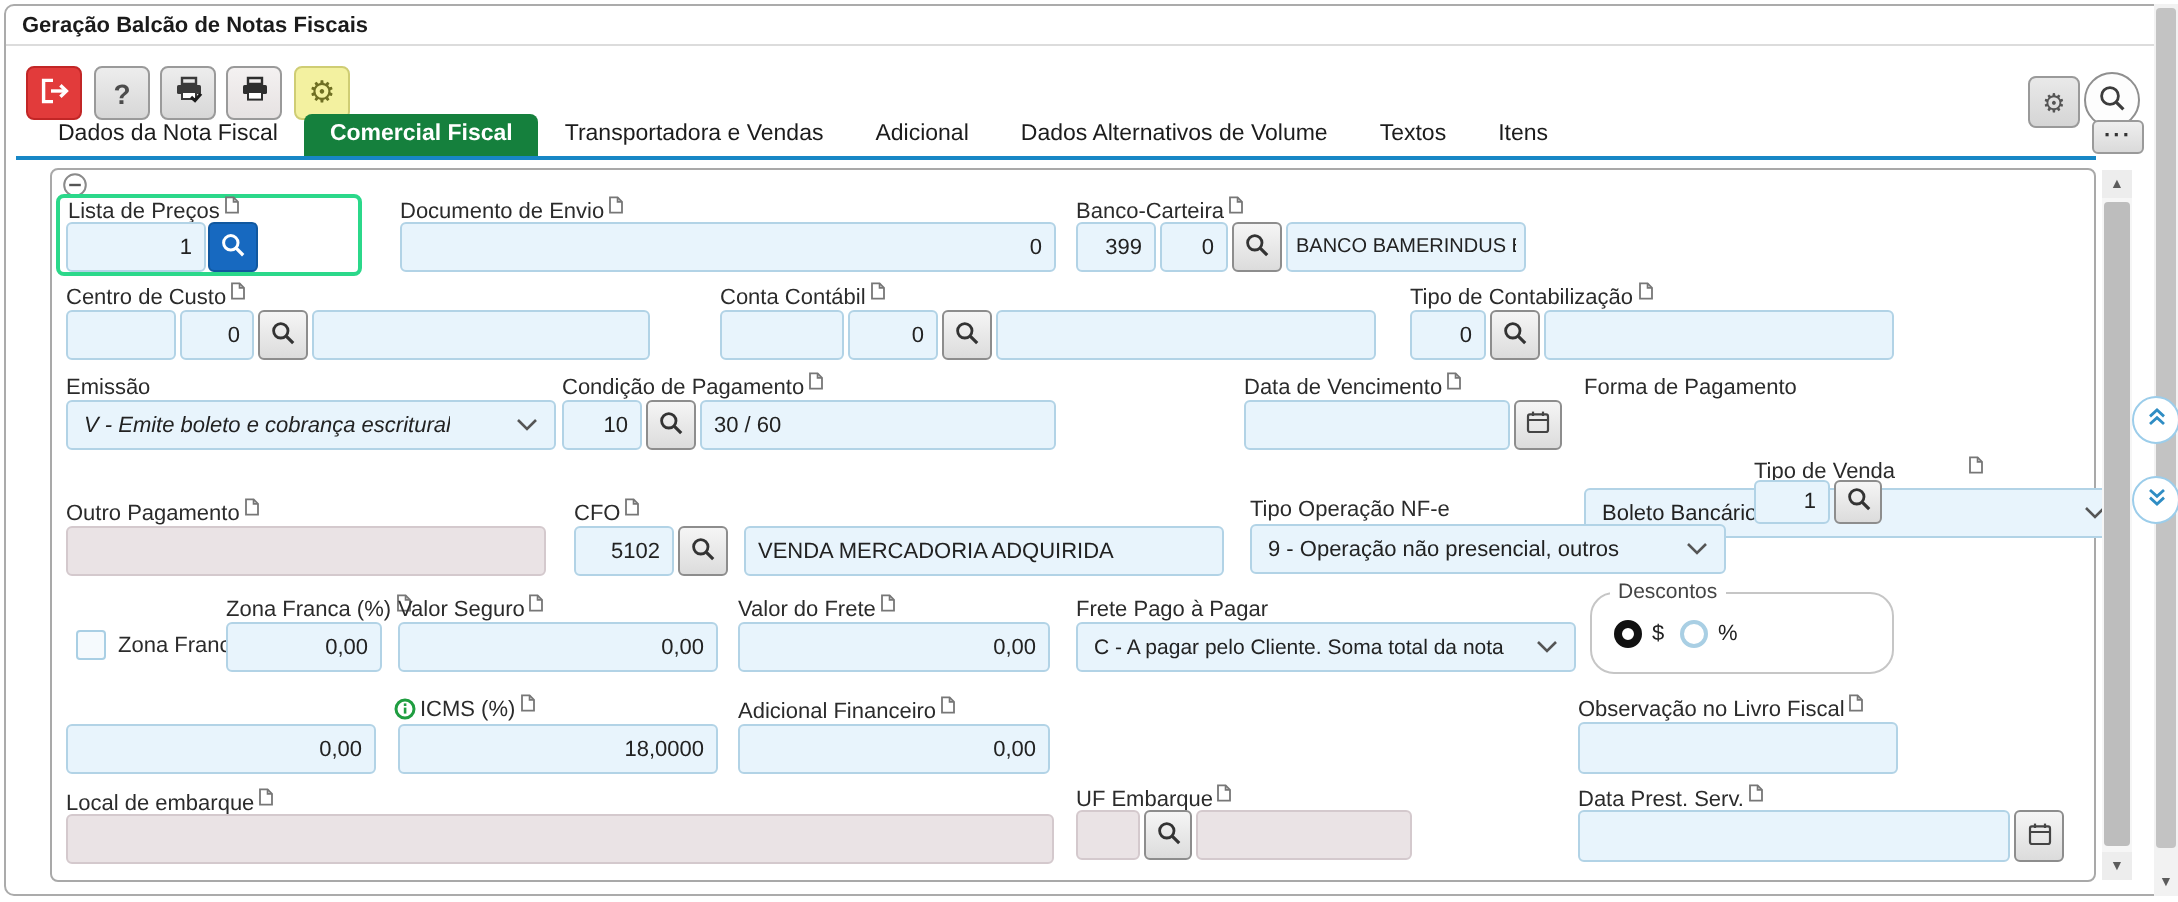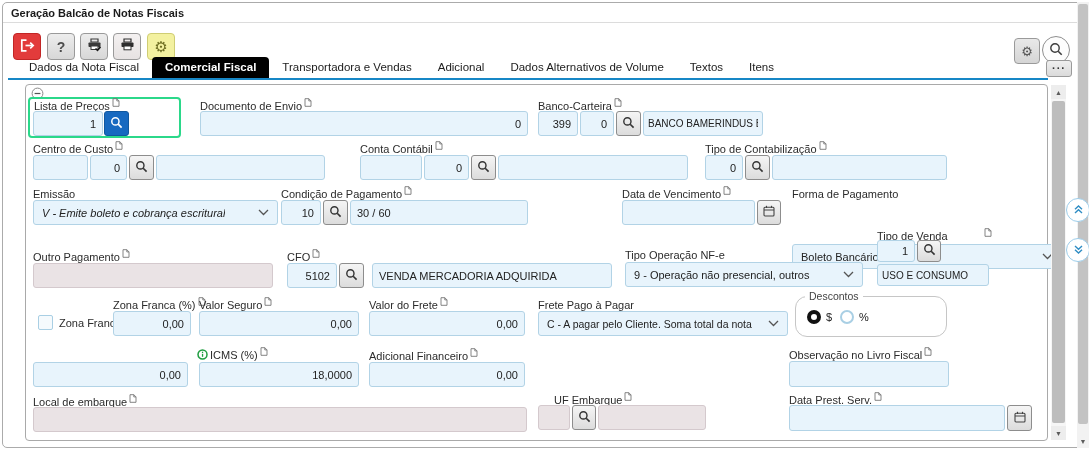--- a/index.html
+++ b/index.html
@@ -21,21 +21,21 @@
   .sqbtn{position:absolute;box-sizing:border-box;width:26px;height:26px;border-radius:4px;border:1px solid #9a9a9a;
          background:linear-gradient(#e9e9e9,#d5d5d5);display:flex;align-items:center;justify-content:center;cursor:pointer;padding:0;}
   .circlebtn{position:absolute;box-sizing:border-box;width:28px;height:28px;border-radius:50%;border:1px solid #8f8f8f;
              background:#fdfdfd;display:flex;align-items:center;justify-content:center;cursor:pointer;padding:0;}
   .morebtn{position:absolute;box-sizing:border-box;width:26px;height:17px;border-radius:3px;border:1px solid #9a9a9a;
            background:linear-gradient(#efefef,#dadada);display:flex;align-items:center;justify-content:center;
            font-size:11px;font-weight:bold;color:#333;cursor:pointer;z-index:6;letter-spacing:1px;line-height:1;}
   
   #tabbar{left:8px;top:57px;width:1040px;height:23px;border-bottom:2px solid #1787c6;display:flex;align-items:flex-end;padding-left:8px;}
   .tab{font-size:11.5px;color:#1c1c1c;padding:4px 13px 5px;white-space:nowrap;cursor:pointer;}
-  .tab.active{background:#000000;color:#fff;font-weight:bold;border-radius:4px 4px 0 0;}
+  .tab.active{background:#15803d;color:#fff;font-weight:bold;border-radius:4px 4px 0 0;}
   
   #panel{left:25px;top:84px;width:1023px;height:357px;border:1px solid #a9a9a9;border-radius:4px;background:#fff;}
   
   .lbl{position:absolute;font-size:11px;color:#2b2b2b;white-space:nowrap;display:flex;align-items:flex-start;gap:2px;line-height:12px;}
   .lbl svg{margin-top:-2px;}
   
   .inp{position:absolute;box-sizing:border-box;height:25px;background:#e8f4fc;border:1px solid #b2d3e6;border-radius:3px;
        font-family:"Liberation Sans",sans-serif;font-size:11px;color:#222;padding:0 6px;outline:none;}
   .inp.num{text-align:right;}
   .inp.dis{background:#eae3e5;border-color:#d4c9cd;}
@@ -326,21 +326,20 @@
         <path d="M4.8 .7V2.9H7" fill="none" stroke="#777" stroke-width=".9"></path>
       </svg>
   </div>
   <input class="inp num" style="left: 877px; top: 240px; width: 38px; height: 22px;" value="1">
   <button class="sbtn" style="left:917px;top:240px;width:24px;height:22px;">
     <span><svg width="13" height="13" viewBox="0 0 13 13">
           <circle cx="5.4" cy="5.4" r="3.6" fill="none" stroke="#333" stroke-width="1.4"></circle>
           <line x1="8.2" y1="8.2" x2="11.6" y2="11.6" stroke="#333" stroke-width="1.6"></line>
         </svg></span>
   </button>
-  <input class="inp small-font" style="left: 877px; top: 264px; width: 112px; height: 22px;" value="USO E CONSUMO">
 
   <div class="cb" style="left:38px;top:315px;"></div>
   <div class="lbl" style="left:59px;top:317px;">
     <span>Zona Franca</span>
   </div>
 
   <div class="lbl" style="left:113px;top:299px;">
     <span>Zona Franca (%)</span>
     <svg width="8" height="9" viewBox="0 0 8 9">
         <path d="M1 .7H4.8L7 2.9V8.3H1Z" fill="none" stroke="#777" stroke-width=".9"></path>
@@ -426,21 +425,21 @@
 
   <div class="lbl" style="left:33px;top:396px;">
     <span>Local de embarque</span>
     <svg width="8" height="9" viewBox="0 0 8 9">
         <path d="M1 .7H4.8L7 2.9V8.3H1Z" fill="none" stroke="#777" stroke-width=".9"></path>
         <path d="M4.8 .7V2.9H7" fill="none" stroke="#777" stroke-width=".9"></path>
       </svg>
   </div>
   <input class="inp dis" style="left: 33px; top: 407px; width: 494px;" disabled="" value="">
 
-  <div class="lbl" style="left:554px;top:394px;text-align:center;">
+  <div class="lbl" style="left:538px;top:394px;text-align:center;">
     <span>UF Embarque</span>
     <svg width="8" height="9" viewBox="0 0 8 9">
         <path d="M1 .7H4.8L7 2.9V8.3H1Z" fill="none" stroke="#777" stroke-width=".9"></path>
         <path d="M4.8 .7V2.9H7" fill="none" stroke="#777" stroke-width=".9"></path>
       </svg>
   </div>
   <input class="inp dis" style="left: 538px; top: 405px; width: 32px;" disabled="" value="">
   <button class="sbtn" style="left:572px;top:405px;width:24px;">
     <span><svg width="13" height="13" viewBox="0 0 13 13">
           <circle cx="5.4" cy="5.4" r="3.6" fill="none" stroke="#333" stroke-width="1.4"></circle>

